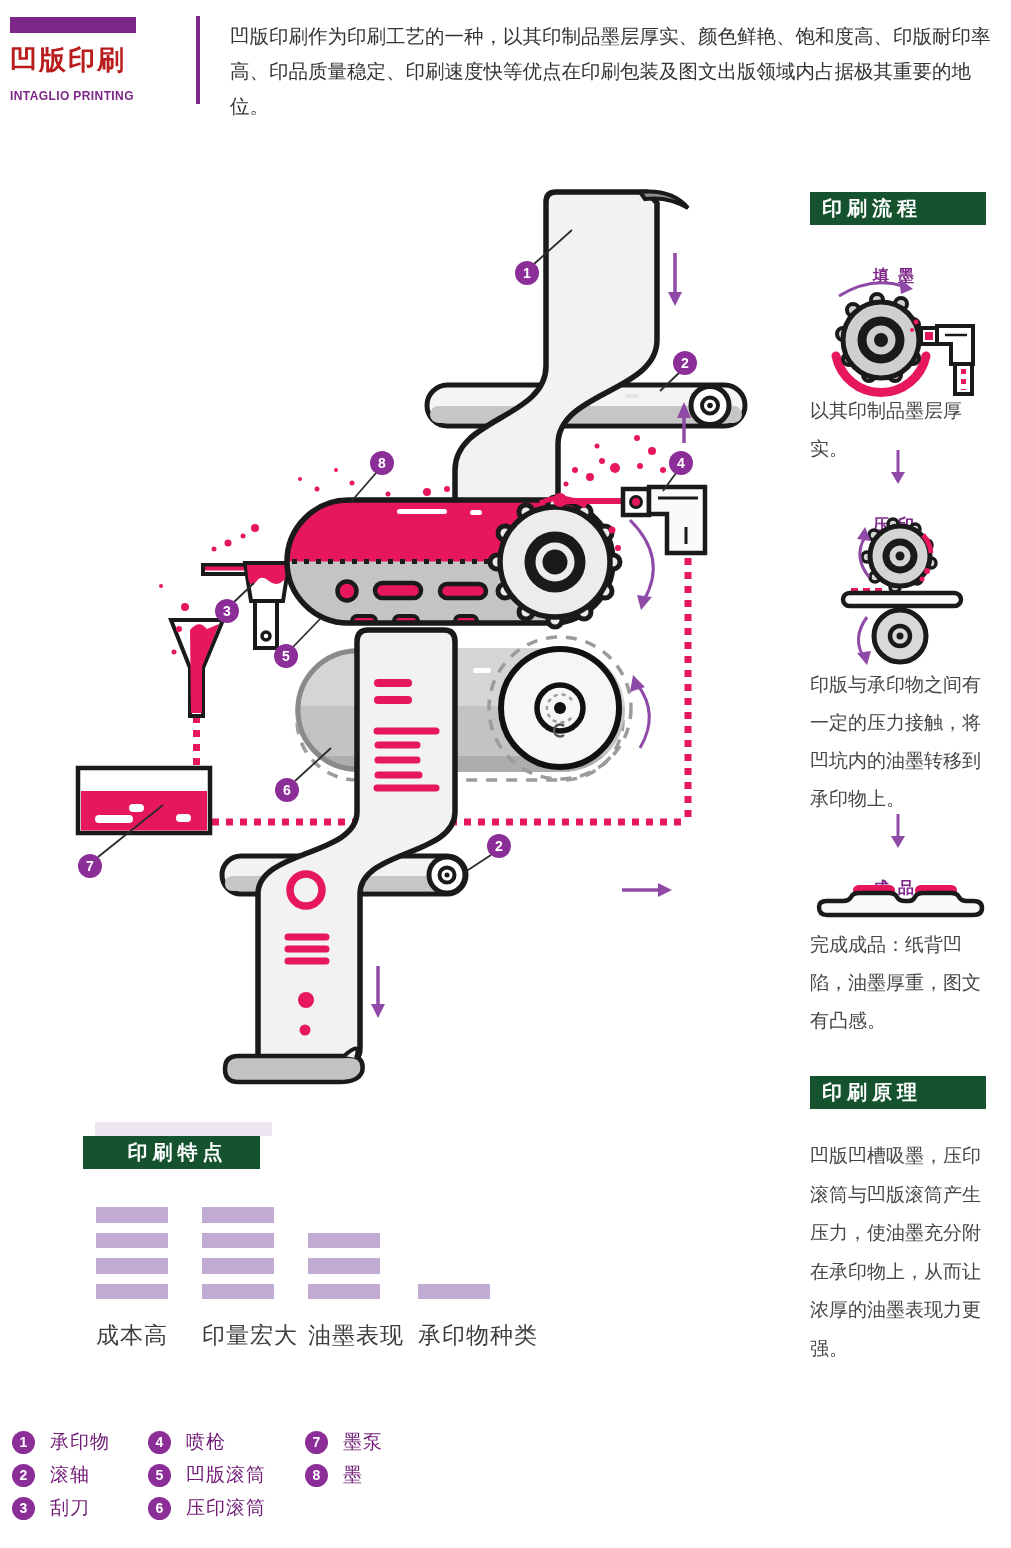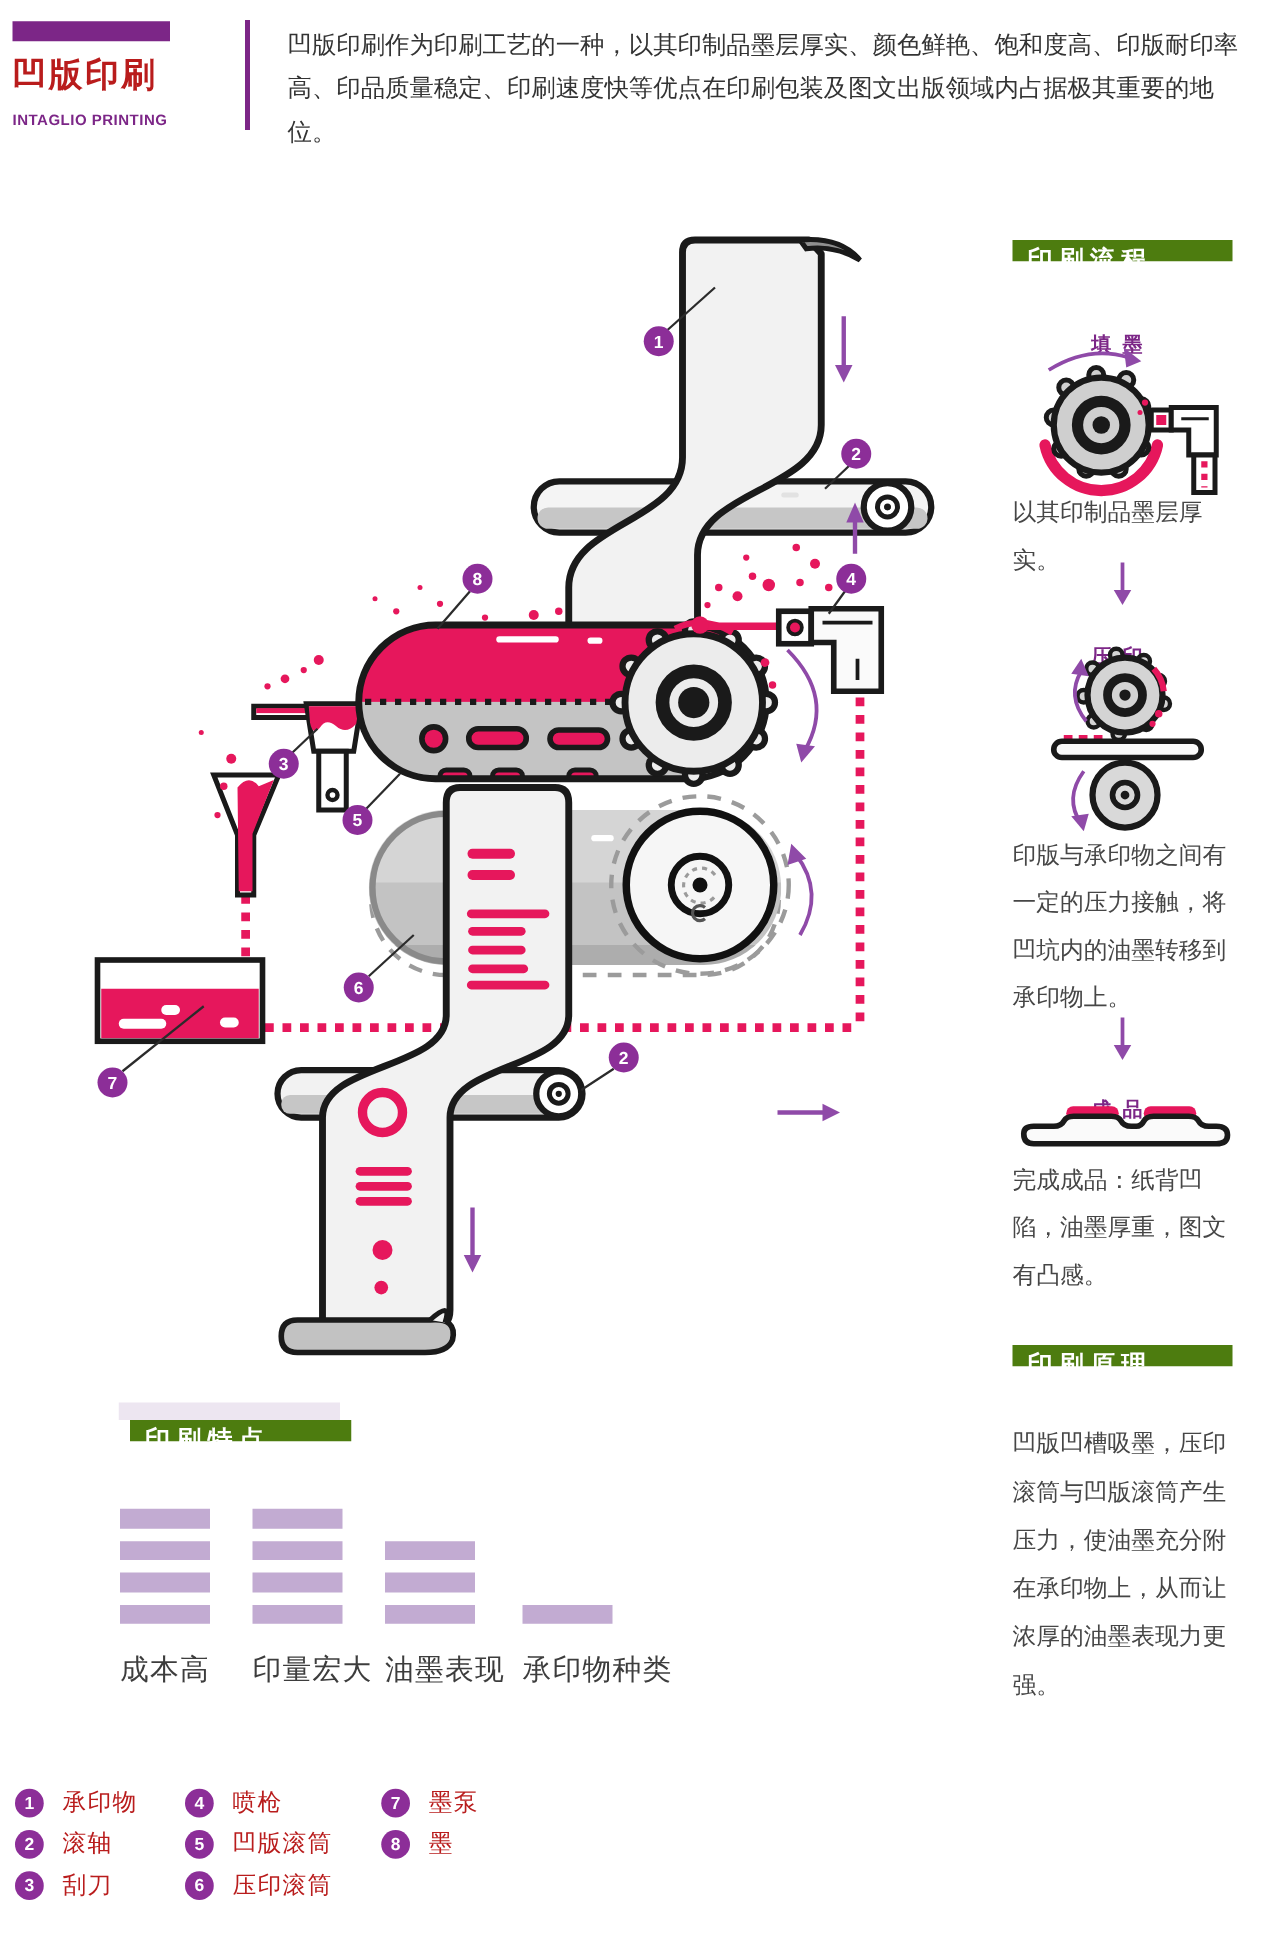--- a/index.html
+++ b/index.html
@@ -6,35 +6,35 @@
   body{font-family:"Liberation Sans",sans-serif;}
   .canvas{position:relative;width:1011px;height:1548px;background:#fff;overflow:hidden;}
   .abs{position:absolute;}
   
   .deco-bar{left:10px;top:17px;width:126px;height:16px;background:#7C2687;}
   .page-title{left:10px;top:42px;font-size:27px;font-weight:bold;color:#b91c1c;letter-spacing:2px;}
   .page-sub{left:10px;top:89px;font-size:12px;font-weight:bold;color:#7C2687;letter-spacing:0.4px;}
   .vline{left:196px;top:16px;width:4px;height:88px;background:#7C2687;}
   .intro{left:230px;top:19px;width:764px;font-size:19.5px;line-height:35px;color:#333;}
   
-  .sec-bar{width:176px;height:17px;background:#4d7c0f;color:#fff;font-size:20px;font-weight:bold;
+  .sec-bar{width:176px;height:33px;background:#14532d;color:#fff;font-size:20px;font-weight:bold;
            letter-spacing:5px;line-height:33px;padding-left:12px;box-sizing:border-box;}
   .step-title{width:176px;text-align:center;color:#7C2687;font-size:16px;font-weight:bold;letter-spacing:9px;margin-top:28px;}
   .side-txt{width:188px;font-size:19px;line-height:38px;color:#464646;}
   .principle-txt{width:187px;font-size:19px;line-height:38.5px;color:#464646;}
   
   .feat-shadow{left:95px;top:1122px;width:177px;height:14px;background:#EDE6F1;}
   .fcol{position:absolute;width:72px;height:93px;display:flex;flex-direction:column-reverse;gap:10px;}
   .fbar{width:100%;height:15.5px;background:#C2ABD2;flex:0 0 auto;}
   .flabel{position:absolute;top:1320px;font-size:23px;color:#3D3D3D;letter-spacing:1px;}
   
   .legend-row{position:absolute;display:flex;align-items:center;height:24px;}
   .lnum{width:23px;height:23px;border-radius:50%;background:#8C2E98;color:#fff;font-size:14px;font-weight:bold;
         display:flex;align-items:center;justify-content:center;flex:0 0 auto;}
-  .llabel{margin-left:15px;font-size:19px;color:#b91c1c;letter-spacing:1px;}
+  .llabel{margin-left:15px;font-size:19px;color:#701a75;letter-spacing:1px;}
 </style>
 </head>
 <body>
 
 <div class="canvas">
 
   <div class="abs deco-bar"></div>
   <div class="abs page-title">凹版印刷</div>
   <div class="abs page-sub">INTAGLIO PRINTING</div>
   <div class="abs vline"></div>
@@ -376,21 +376,21 @@
              Q108,24 110,20 Q112,16 118,16 L146,16 Q152,16 154,20 Q156,24 162,24 L168,24 Q177,24 177,31
              Q177,38 168,38 L22,38 Q14,38 14,30 Z" fill="#FAFAFA" stroke="#1A1A1A" stroke-width="4.5"></path>
   </svg>
 
   <div class="abs side-txt" style="left:810px;top:926px;">完成成品：纸背凹陷，油墨厚重，图文有凸感。</div>
 
   <div class="abs sec-bar" style="left:810px;top:1076px;">印刷原理</div>
   <div class="abs principle-txt" style="left:810px;top:1117px;margin-top:20px;">凹版凹槽吸墨，压印滚筒与凹版滚筒产生压力，使油墨充分附在承印物上，从而让浓厚的油墨表现力更强。</div>
 
   <div class="abs feat-shadow"></div>
-  <div class="abs sec-bar" style="left:104px;top:1136px;width:177px;">印刷特点</div>
+  <div class="abs sec-bar" style="left:83px;top:1136px;width:177px;text-align:center;">印刷特点</div>
 
   <div class="fcol" style="left:96px;top:1206px;">
       <div class="fbar"></div>
       <div class="fbar"></div>
       <div class="fbar"></div>
       <div class="fbar"></div>
     </div>
   <div class="fcol" style="left:202px;top:1206px;">
       <div class="fbar"></div>
       <div class="fbar"></div>

